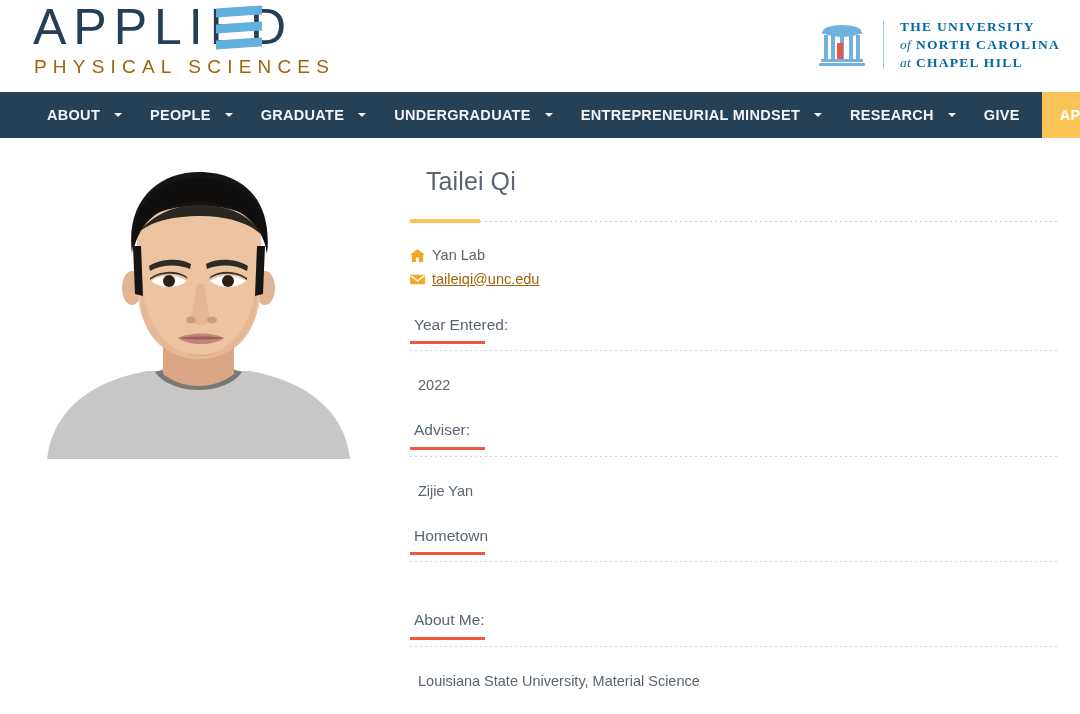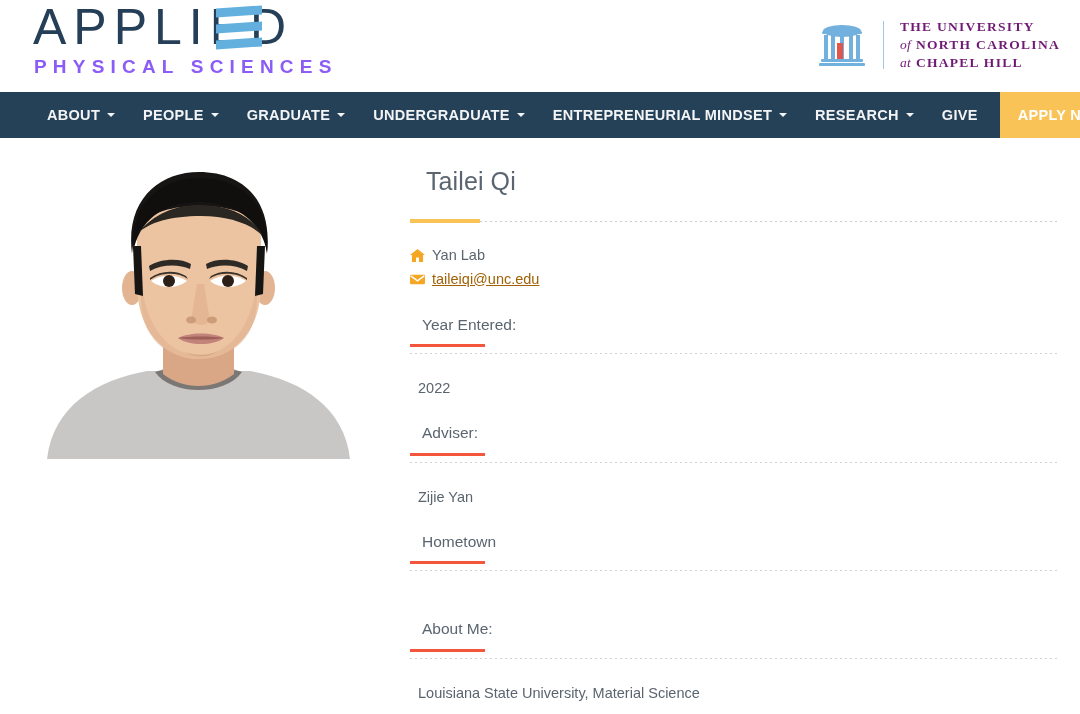--- a/index.html
+++ b/index.html
@@ -64,23 +64,23 @@
   }
   .brand-applied .ebars i:nth-child(1) { top: 0px;  transform: skewY(-4deg); }
   .brand-applied .ebars i:nth-child(2) { top: 16px; transform: skewY(-4deg); }
   .brand-applied .ebars i:nth-child(3) { top: 32px; transform: skewY(-4deg); }
 
   .brand-sub {
     position: absolute;
     left: 1px;
     top: 54px;
     font-size: 19px;
-    font-weight: bold;
+    font-weight: normal;
     letter-spacing: 6.2px;
-    color: #8b5cf6;
+    color: #a16207;
     white-space: nowrap;
     font-family: "Liberation Sans", sans-serif;
   }
 
   .unc-logo {
     position: absolute;
     right: 20px;
     top: 14px;
     display: flex;
     align-items: center;
@@ -94,21 +94,21 @@
   }
   .unc-divider {
     width: 1px;
     height: 48px;
     background: #9ec8e6;
     margin: 0 16px 0 14px;
     flex: none;
   }
   .unc-words {
     font-family: "Liberation Serif", serif;
-    color: #701a75;
+    color: #0369a1;
     line-height: 1.32;
   }
   .unc-words .l1 {
     font-size: 13.5px;
     font-weight: bold;
     letter-spacing: 1.3px;
   }
   .unc-words .l2, .unc-words .l3 {
     font-size: 13.5px;
     font-weight: bold;
@@ -133,20 +133,21 @@
     display: flex;
     align-items: center;
     color: #f2f4f6;
     font-size: 14.5px;
     font-weight: bold;
     letter-spacing: 0.3px;
     padding: 0 14px;
     cursor: pointer;
     white-space: nowrap;
     font-family: "Liberation Sans", sans-serif;
+    gap: 7px;
   }
   .nav-item .caret {
     margin-left: 7px;
     width: 0;
     height: 0;
     border-left: 4px solid transparent;
     border-right: 4px solid transparent;
     border-top: 4px solid #f2f4f6;
     display: inline-block;
   }
@@ -229,21 +230,21 @@
     color: #a16207;
     text-decoration: underline;
     font-size: 14.5px;
   }
 
   .section { margin-top: 25px; }
   .section-head {
     font-size: 15.5px;
     color: #5a6570;
     font-weight: normal;
-    margin: 12px;
+    margin: 4px;
     padding: 0 0 7px 0;
     line-height: 1.2;
   }
   .rule-red {
     position: relative;
     height: 1px;
     background-image: repeating-linear-gradient(to right, #cfd2d6 0, #cfd2d6 2px, transparent 2px, transparent 5px);
     margin-top: 9px;
   }
   .rule-red::before {

